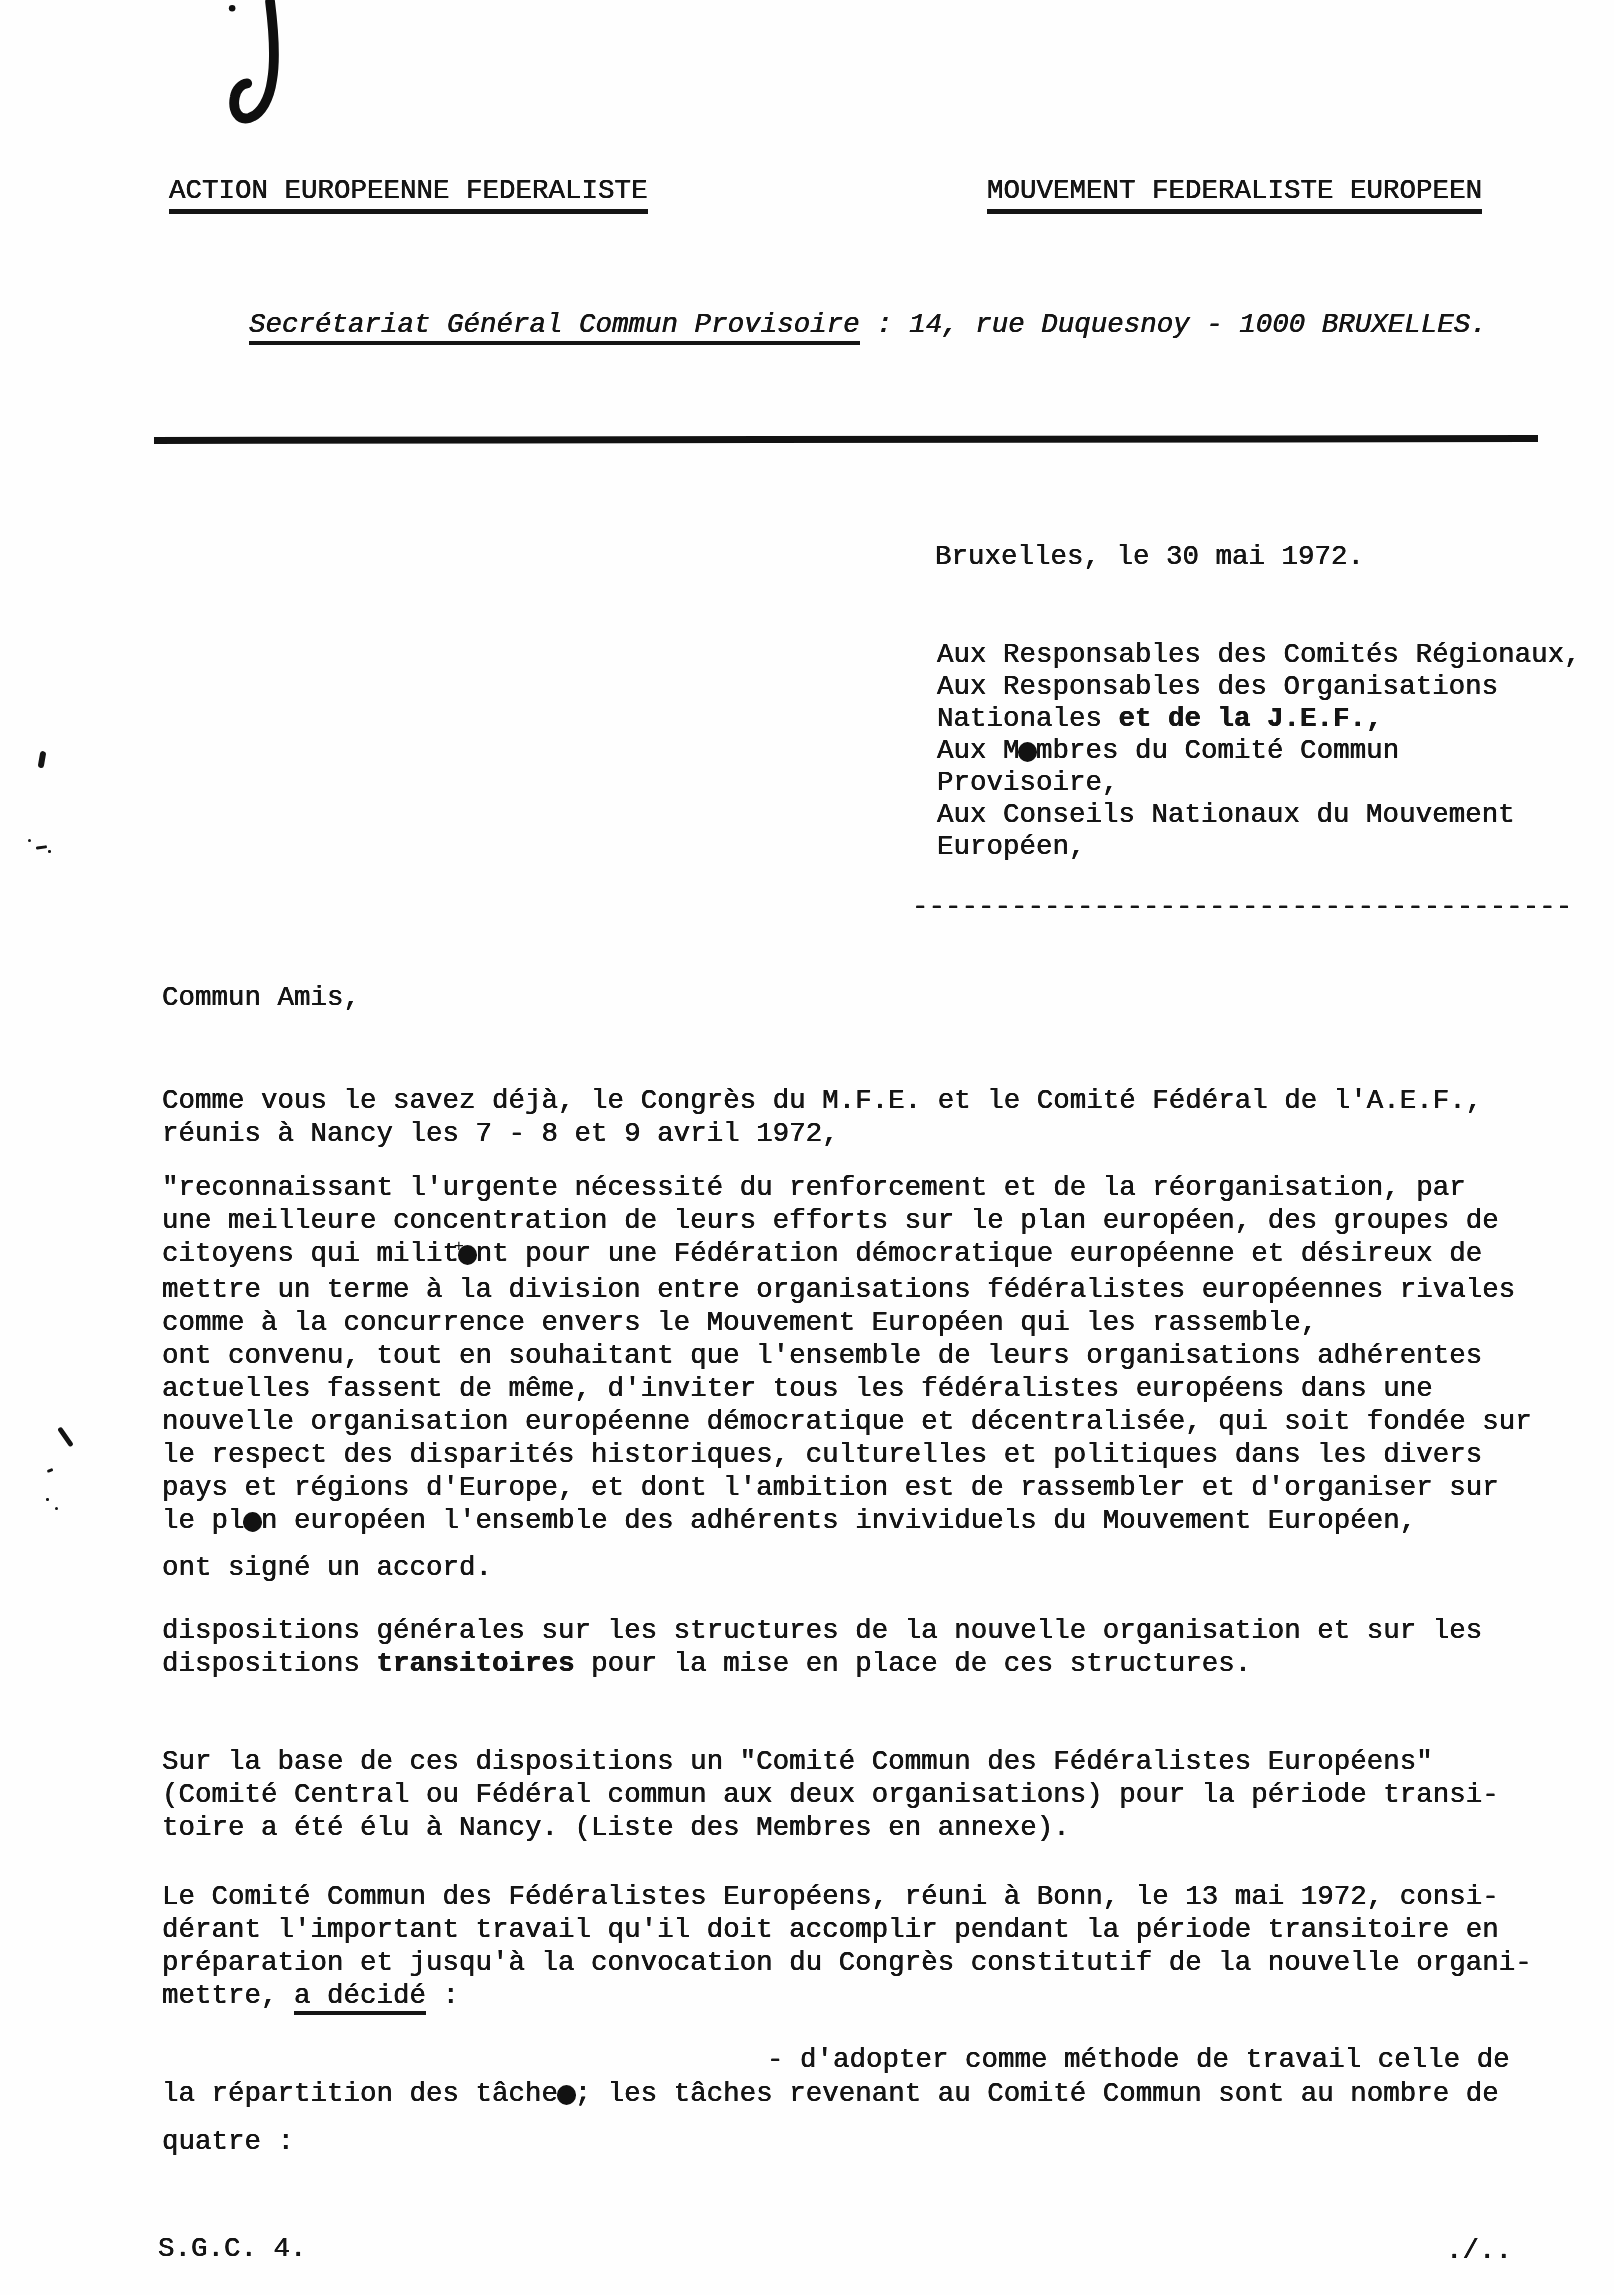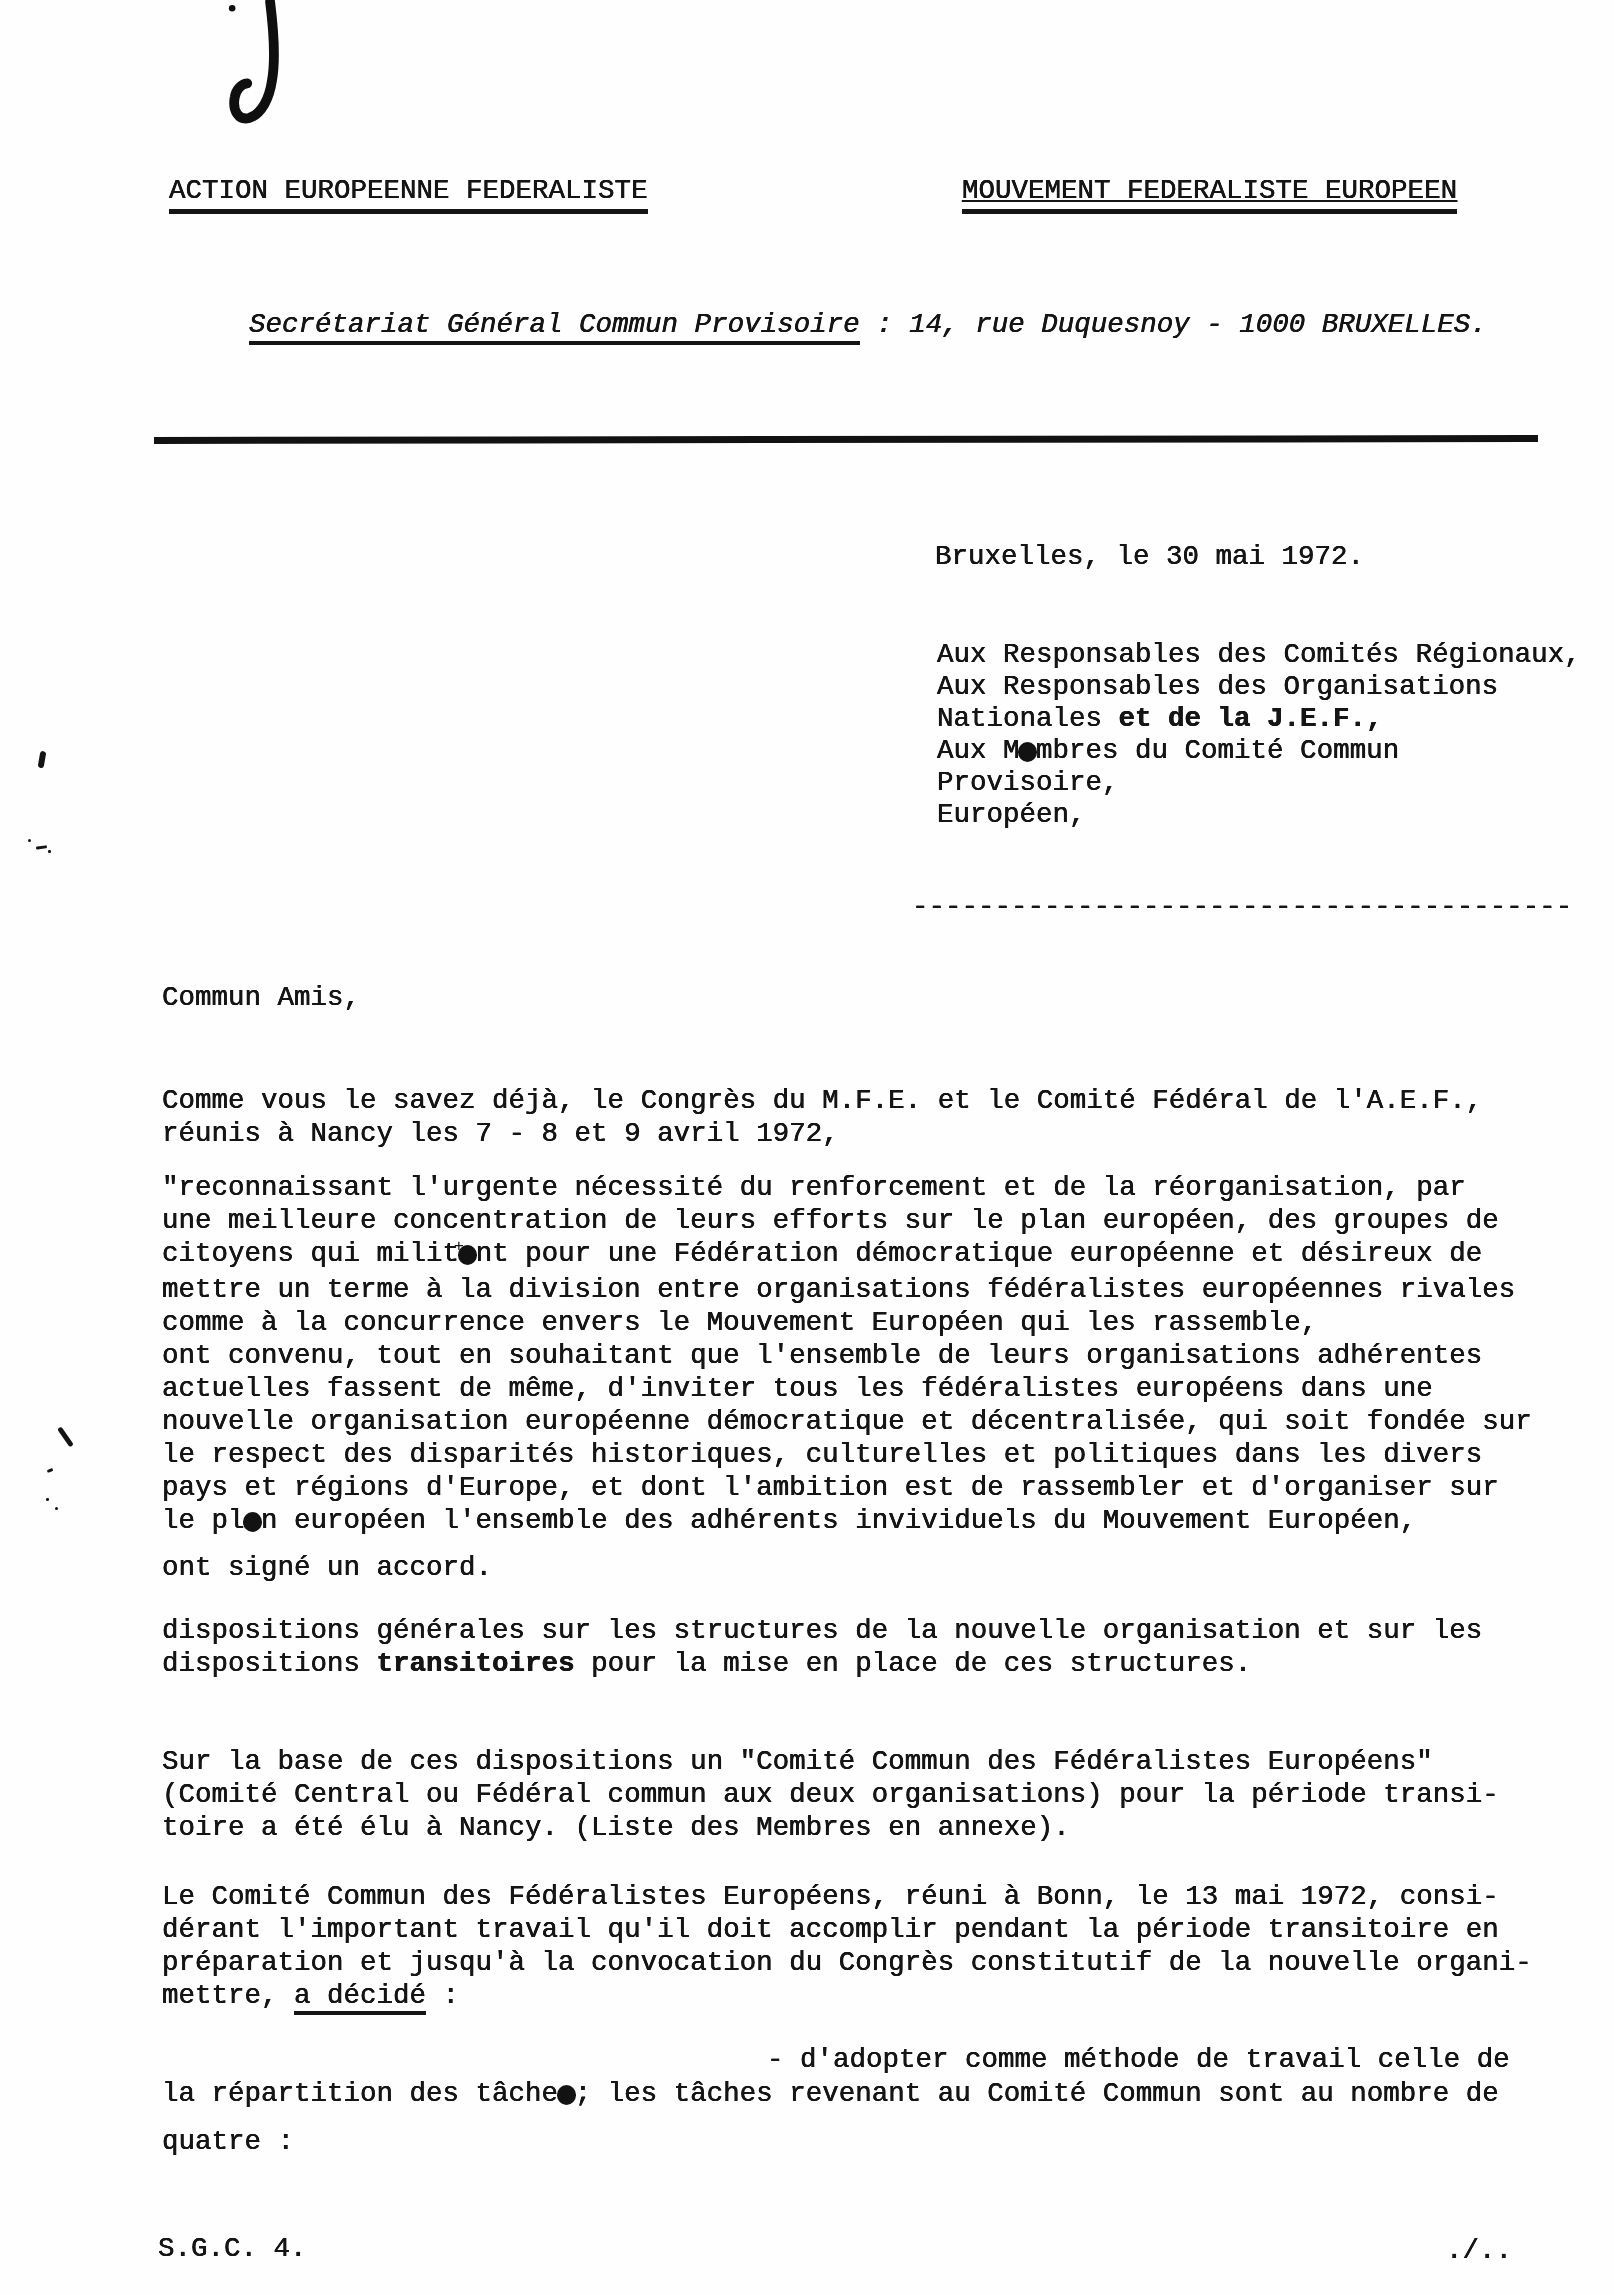--- a/index.html
+++ b/index.html
@@ -43,35 +43,36 @@
 <div class="art" style="left:48px;top:850px;width:2.6px;height:2.6px;border-radius:50%"></div>
 <div class="art" style="left:63px;top:1426px;width:4.6px;height:22px;border-radius:2.6px;transform:rotate(-35deg)"></div>
 <div class="art" style="left:47px;top:1469px;width:5.9px;height:2.6px;border-radius:1.3px;transform:rotate(-20deg)"></div>
 <div class="art" style="left:46px;top:1498px;width:2.6px;height:2.6px;border-radius:50%"></div>
 <div class="art" style="left:55px;top:1507px;width:3.3px;height:3.3px;border-radius:50%"></div>
 
 <div id="doc">
     <div class="block" style="left: 169px; top: 174px; line-height: 33px;">
       <div class="line"><span class="s-hu">ACTION EUROPEENNE FEDERALISTE</span></div>
     </div>
-    <div class="block" style="left: 962px; top: 174px; line-height: 33px; text-decoration: underline;">
+    <div class="block" style="left: 987px; top: 174px; line-height: 33px;">
       <div class="line"><span class="s-hu">MOUVEMENT FEDERALISTE EUROPEEN</span></div>
     </div>
     <div class="block" style="left: 249px; top: 308px; line-height: 33px; font-style: italic;">
       <div class="line"><span class="s-su">Secrétariat Général Commun Provisoire</span><span class="s-n"> : 14, rue Duquesnoy - 1000 BRUXELLES.</span></div>
     </div>
     <div class="block" style="left: 935px; top: 540px; line-height: 33px;">
       <div class="line"><span class="s-n">Bruxelles, le 30 mai 1972.</span></div>
     </div>
     <div class="block" style="left: 937px; top: 639px; line-height: 32px;">
       <div class="line"><span class="s-n">Aux Responsables des Comités Régionaux,</span></div>
       <div class="line"><span class="s-n">Aux Responsables des Organisations</span></div>
       <div class="line"><span class="s-n">Nationales </span><span class="s-b">et de la J.E.F.,</span></div>
       <div class="line"><span class="s-n">Aux M</span><span class="s-ov">e</span><span class="s-n">mbres du Comité Commun</span></div>
       <div class="line"><span class="s-n">Provisoire,</span></div>
+      <div class="line"><span class="s-n">Aux Conseils Nationaux du Mouvement</span></div>
       <div class="line"><span class="s-n">Européen,</span></div>
     </div>
     <div class="block" style="left: 912px; top: 890px; line-height: 33px;">
       <div class="line"><span class="s-n">----------------------------------------</span></div>
     </div>
     <div class="block" style="left: 162px; top: 981px; line-height: 33px;">
       <div class="line"><span class="s-n">Commun Amis,</span></div>
     </div>
     <div class="block" style="left: 162px; top: 1084px; line-height: 33px;">
       <div class="line"><span class="s-n">Comme vous le savez déjà, le Congrès du M.F.E. et le Comité Fédéral de l'A.E.F.,</span></div>

